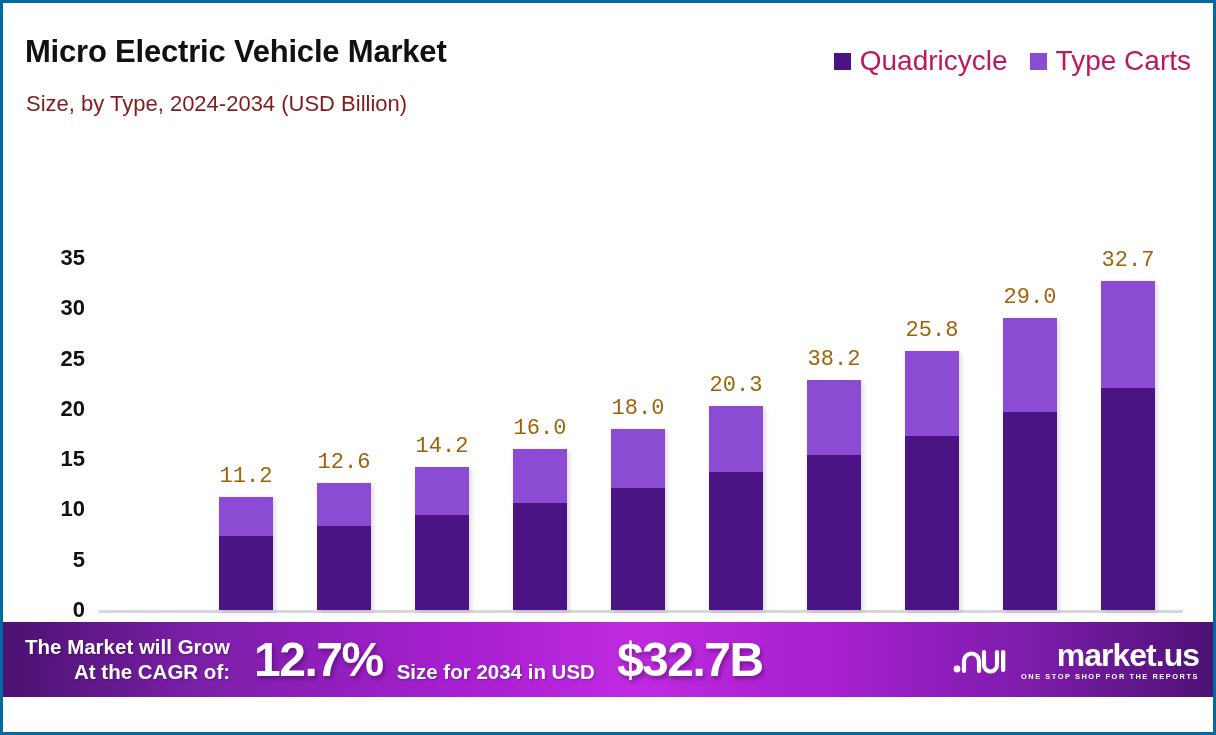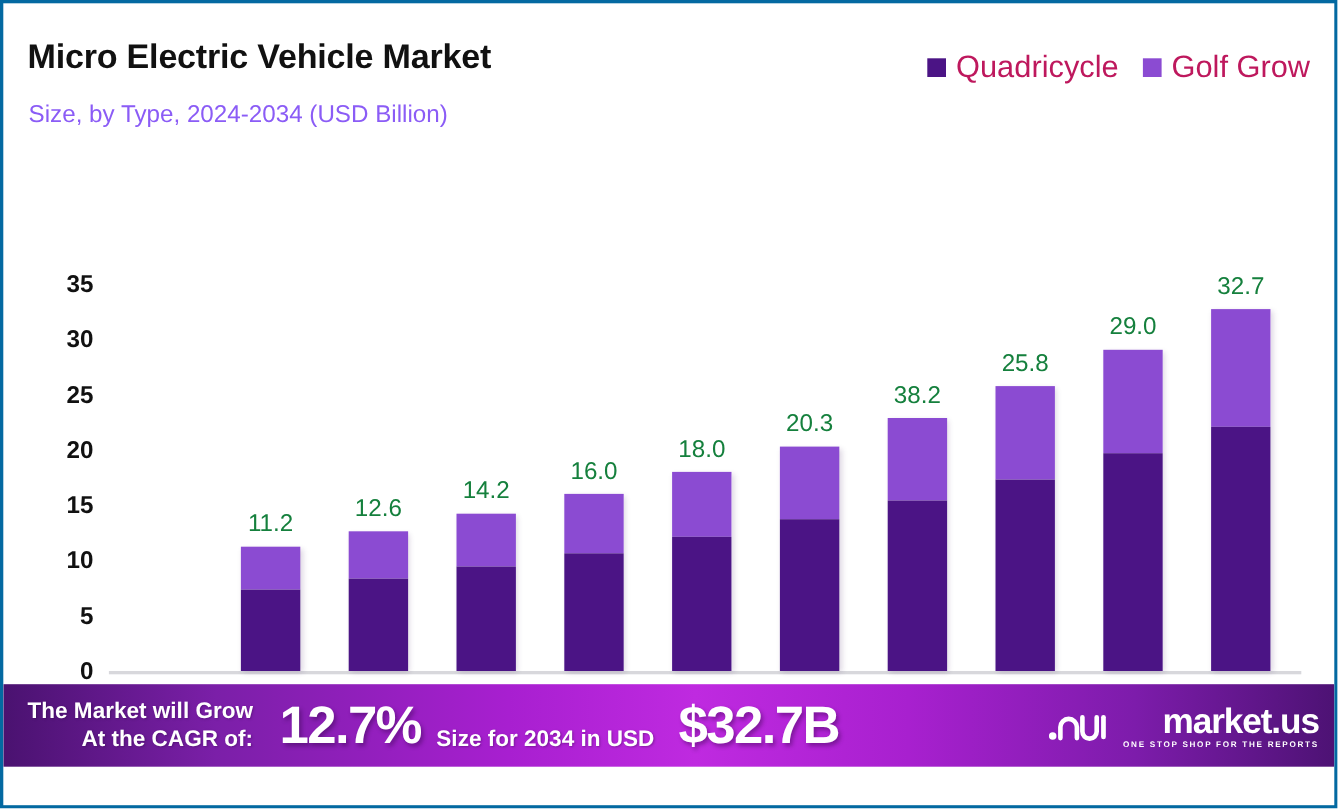--- a/index.html
+++ b/index.html
@@ -31,21 +31,21 @@
     font-weight: 700;
     color: #111111;
     letter-spacing: -0.2px;
     white-space: nowrap;
   }
   .subtitle {
     position: absolute;
     left: 23px; top: 88px;
     font-size: 22px;
     font-weight: 400;
-    color: #8b5cf6;
+    color: #7f1d1d;
     white-space: nowrap;
   }
 
   
   .legend {
     position: absolute;
     right: 22px; top: 42px;
     display: flex;
     align-items: center;
     gap: 22px;
@@ -114,22 +114,23 @@
   }
   .seg {
     width: 100%;
     display: block;
   }
   .bar-total-label {
     position: absolute;
     left: 50%;
     transform: translateX(-50%);
     font-size: 22px;
-    color: #15803d;
-    white-space: nowrap;
+    color: #a16207;
+    white-space: nowrap;
+    font-family: Liberation Mono, monospace;
   }
 
   .x-axis {
     position: absolute;
     left: 96px;
     top: 462px;
     width: 1084px;
     height: 44px;
   }
   .x-tick {
@@ -217,21 +218,21 @@
   <div class="header">
     <div class="title">Micro Electric Vehicle Market</div>
     <div class="subtitle">Size, by Type, 2024-2034 (USD Billion)</div>
     <div class="legend" id="legend">
         <div class="legend-item">
           <span class="legend-swatch" style="background: rgb(75, 20, 133);"></span>
           <span class="legend-label">Quadricycle</span>
         </div>
         <div class="legend-item">
           <span class="legend-swatch" style="background: rgb(139, 75, 210);"></span>
-          <span class="legend-label">Golf Grow</span>
+          <span class="legend-label">Type Carts</span>
         </div>
       </div>
   </div>
 
   <div class="plot">
     <div class="y-axis" id="y-axis">
         <div class="y-tick" style="top: 457px;">0</div>
         <div class="y-tick" style="top: 406.714px;">5</div>
         <div class="y-tick" style="top: 356.429px;">10</div>
         <div class="y-tick" style="top: 306.143px;">15</div>

